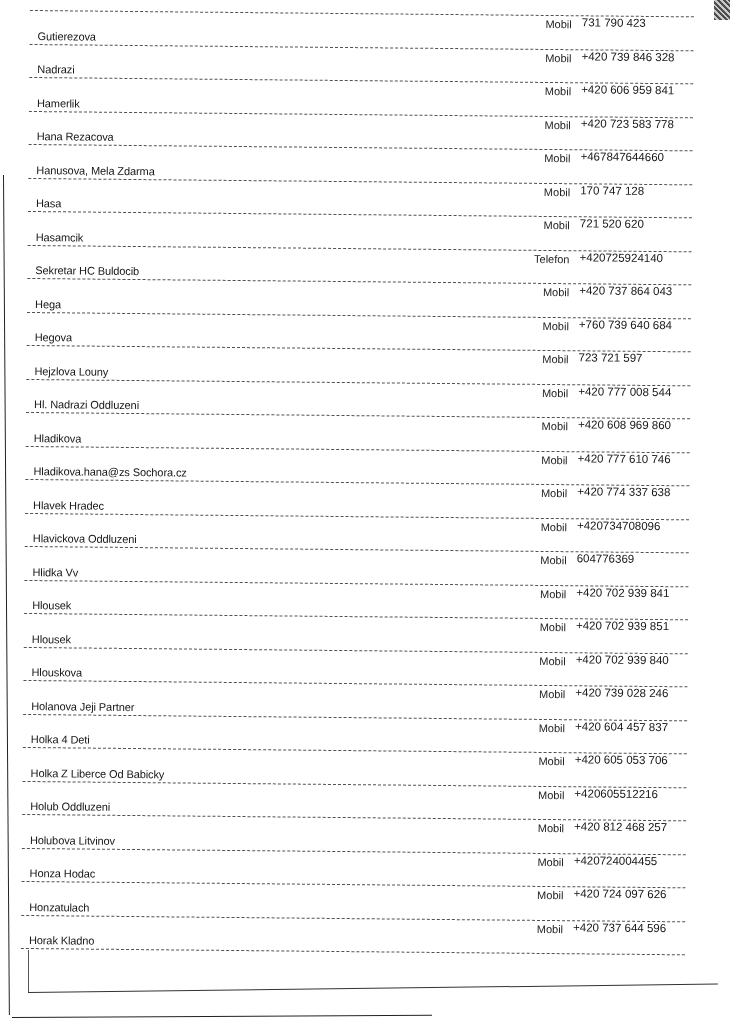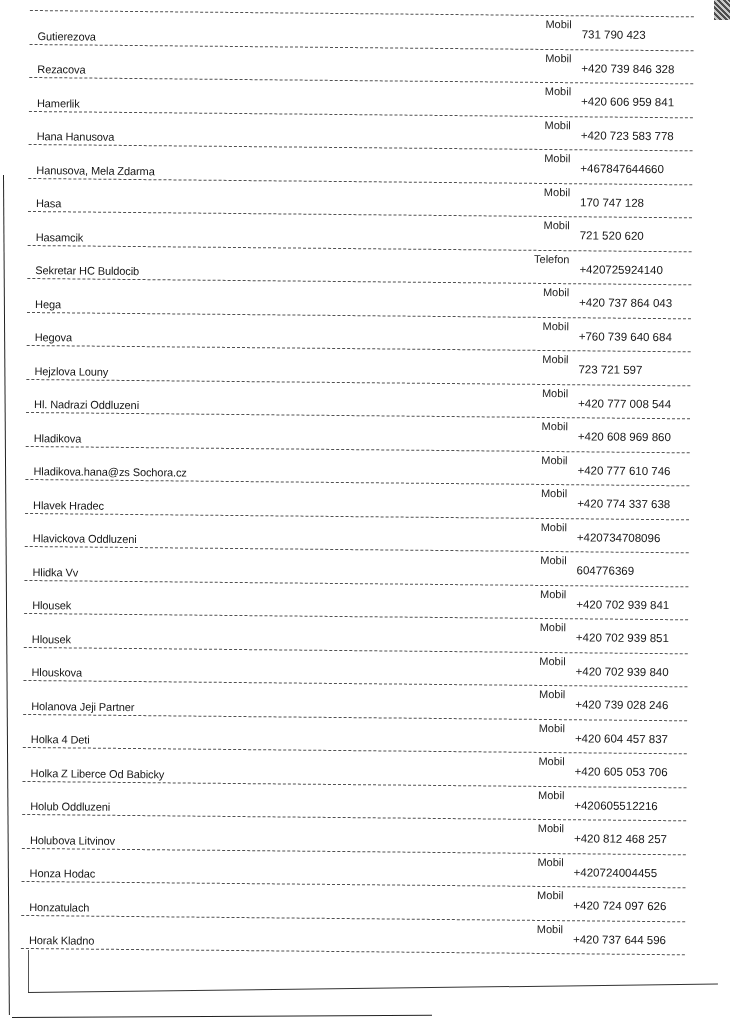--- a/index.html
+++ b/index.html
@@ -57,21 +57,21 @@
       right: 122px;
       top: 3px;
       font-size: 11px;
       color: #222;
       white-space: nowrap;
       text-align: right;
     }
     .phone {
       position: absolute;
       left: 552px;
-      top: 13px;
+      top: 1px;
       font-size: 11.5px;
       color: #151515;
       white-space: nowrap;
     }
     
     .left-edge {
       position: absolute;
       left: 3px;
       top: 175px;
       width: 0;
@@ -132,33 +132,33 @@
       <div class="rule" style="top: 10px;"></div>
       <div class="row" style="top: 10px;">
         <span class="type">Mobil</span>
         <span class="phone">731 790 423</span>
         <span class="name">Gutierezova</span>
       </div>
       <div class="rule" style="top: 43.5px;"></div>
       <div class="row" style="top: 43.5px;">
         <span class="type">Mobil</span>
         <span class="phone">+420 739 846 328</span>
-        <span class="name">Rezacova</span>
+        <span class="name">Nadrazi</span>
       </div>
       <div class="rule" style="top: 77px;"></div>
       <div class="row" style="top: 77px;">
         <span class="type">Mobil</span>
         <span class="phone">+420 606 959 841</span>
         <span class="name">Hamerlik</span>
       </div>
       <div class="rule" style="top: 110.5px;"></div>
       <div class="row" style="top: 110.5px;">
         <span class="type">Mobil</span>
         <span class="phone">+420 723 583 778</span>
-        <span class="name">Hana Hanusova</span>
+        <span class="name">Hana Rezacova</span>
       </div>
       <div class="rule" style="top: 144px;"></div>
       <div class="row" style="top: 144px;">
         <span class="type">Mobil</span>
         <span class="phone">+467847644660</span>
         <span class="name">Hanusova, Mela Zdarma</span>
       </div>
       <div class="rule" style="top: 177.5px;"></div>
       <div class="row" style="top: 177.5px;">
         <span class="type">Mobil</span>

